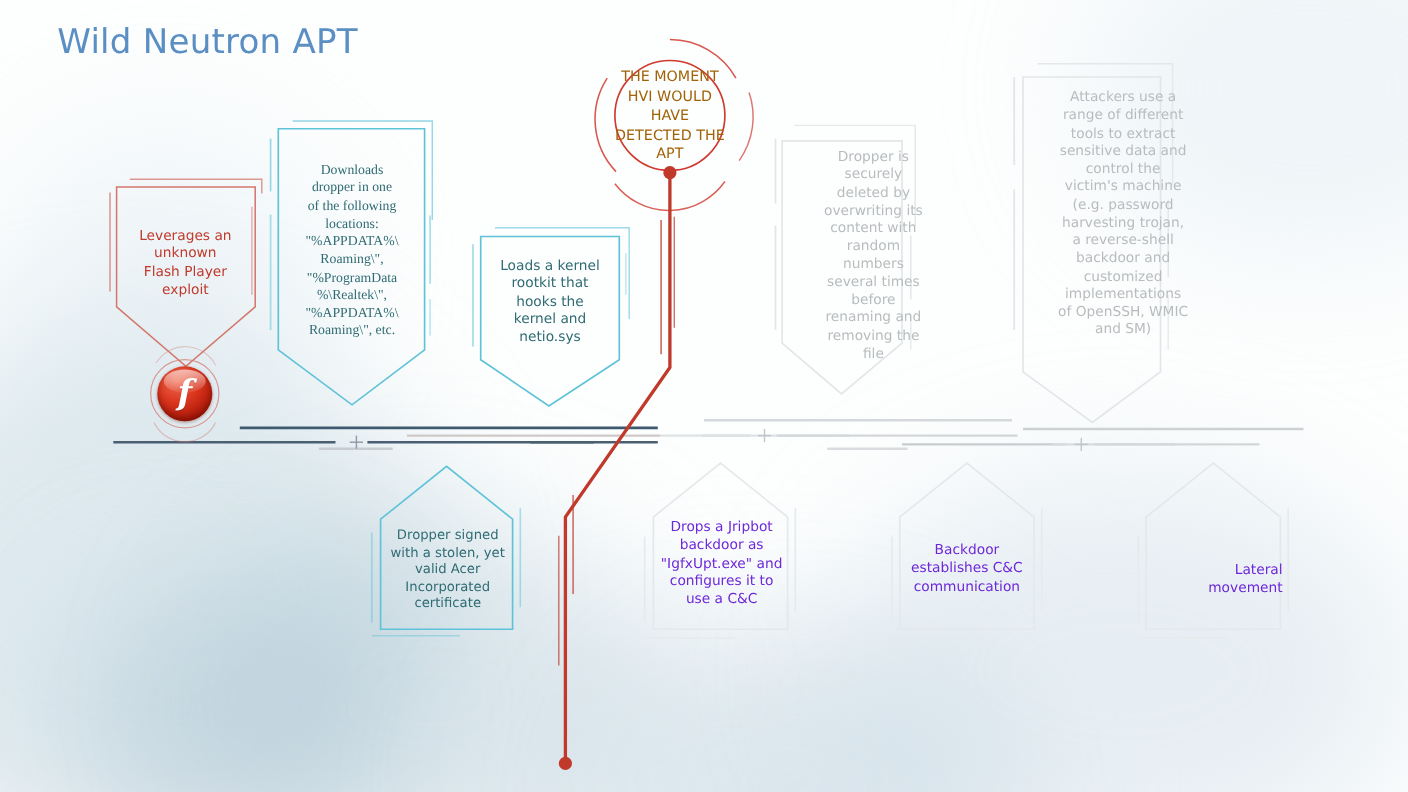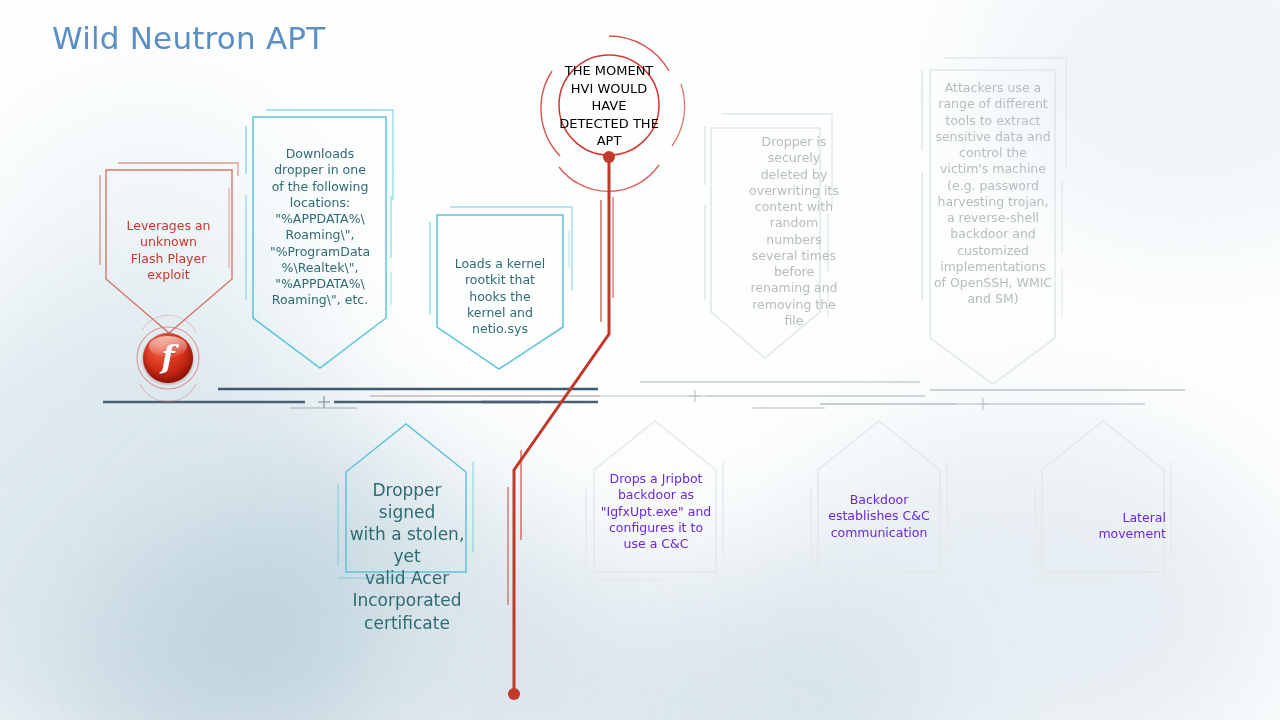--- a/index.html
+++ b/index.html
@@ -35,21 +35,21 @@
   .node-text{
     position:absolute;text-align:center;line-height:1.3;
     white-space:pre-line;
   }
   .t-red{color:#c0392b;}
   .t-cyan{color:#2f6b73;}
   .t-gray{color:#b8bcbe;}
   .t-gray2{color:#6d28d9;}
 
   .circ-text{
-    position:absolute;text-align:center;color:#000000;
+    position:absolute;text-align:center;color:#a16207;
     font-size:13px;line-height:1.35;white-space:pre-line;
   }
 
   
   #flash-logo{
     position:absolute;left:143px;top:333px;width:50px;height:50px;
     border-radius:50%;
     background:
       radial-gradient(circle at 36% 26%, #f06a50 0%, #d9341c 42%, #a81708 78%, #8d1205 100%);
     box-shadow:0 1px 3px rgba(120,20,10,.45), inset 0 -3px 6px rgba(90,10,0,.5);
@@ -213,71 +213,71 @@
     <circle cx="609" cy="157" r="6" fill="#c0392b"></circle>
     <circle cx="514" cy="694" r="6" fill="#c0392b"></circle>
   </g>
 </svg>
 
 <div id="flash-logo">
   <div class="f">f</div>
   <div class="gloss"></div>
 </div>
 
-<div class="node-text t-red" style="left:108px;top:218px;width:121px;font-size:12.5px;">Leverages an
+<div class="node-text t-red" style="left:108px;top:206px;width:121px;font-size:12.5px;">Leverages an
 unknown
 Flash Player
 exploit</div>
 
-<div class="node-text t-cyan" style="left:256px;top:146px;width:128px;font-size:12.5px;">Downloads
+<div class="node-text t-cyan" style="left:256px;top:146px;width:128px;font-size:12.5px;font-family:Liberation Serif, serif;">Downloads
 dropper in one
 of the following
 locations:
 "%APPDATA%\
 Roaming\",
 "%ProgramData
 %\Realtek\",
 "%APPDATA%\
 Roaming\", etc.</div>
 
-<div class="node-text t-cyan" style="left:440px;top:256px;width:120px;font-size:12.5px;">Loads a kernel
+<div class="node-text t-cyan" style="left:440px;top:233px;width:120px;font-size:12.5px;">Loads a kernel
 rootkit that
 hooks the
 kernel and
 netio.sys</div>
 
 <div class="node-text t-gray" style="left:713px;top:134px;width:106px;font-size:12.5px;margin-left:28px;">Dropper is
 securely
 deleted by
 overwriting its
 content with
 random
 numbers
 several times
 before
 renaming and
 removing the
 file</div>
 
-<div class="node-text t-gray" style="left:930px;top:80px;width:126px;font-size:12.5px;">Attackers use a
+<div class="node-text t-gray" style="left:930px;top:80px;width:126px;font-size:12.5px;padding-left:28px;">Attackers use a
 range of different
 tools to extract
 sensitive data and
 control the
 victim's machine
 (e.g. password
 harvesting trojan,
 a reverse-shell
 backdoor and
 customized
 implementations
 of OpenSSH, WMIC
 and SM)</div>
 
-<div class="node-text t-cyan" style="left:347px;top:479px;width:120px;font-size:17px;">Dropper signed
+<div class="node-text t-cyan" style="left:347px;top:479px;width:120px;font-size:12px;">Dropper signed
 with a stolen, yet
 valid Acer
 Incorporated
 certificate</div>
 
 <div class="node-text t-gray2" style="left:588px;top:471px;width:136px;font-size:12.5px;">Drops a Jripbot
 backdoor as
 "IgfxUpt.exe" and
 configures it to
 use a C&amp;C</div>

